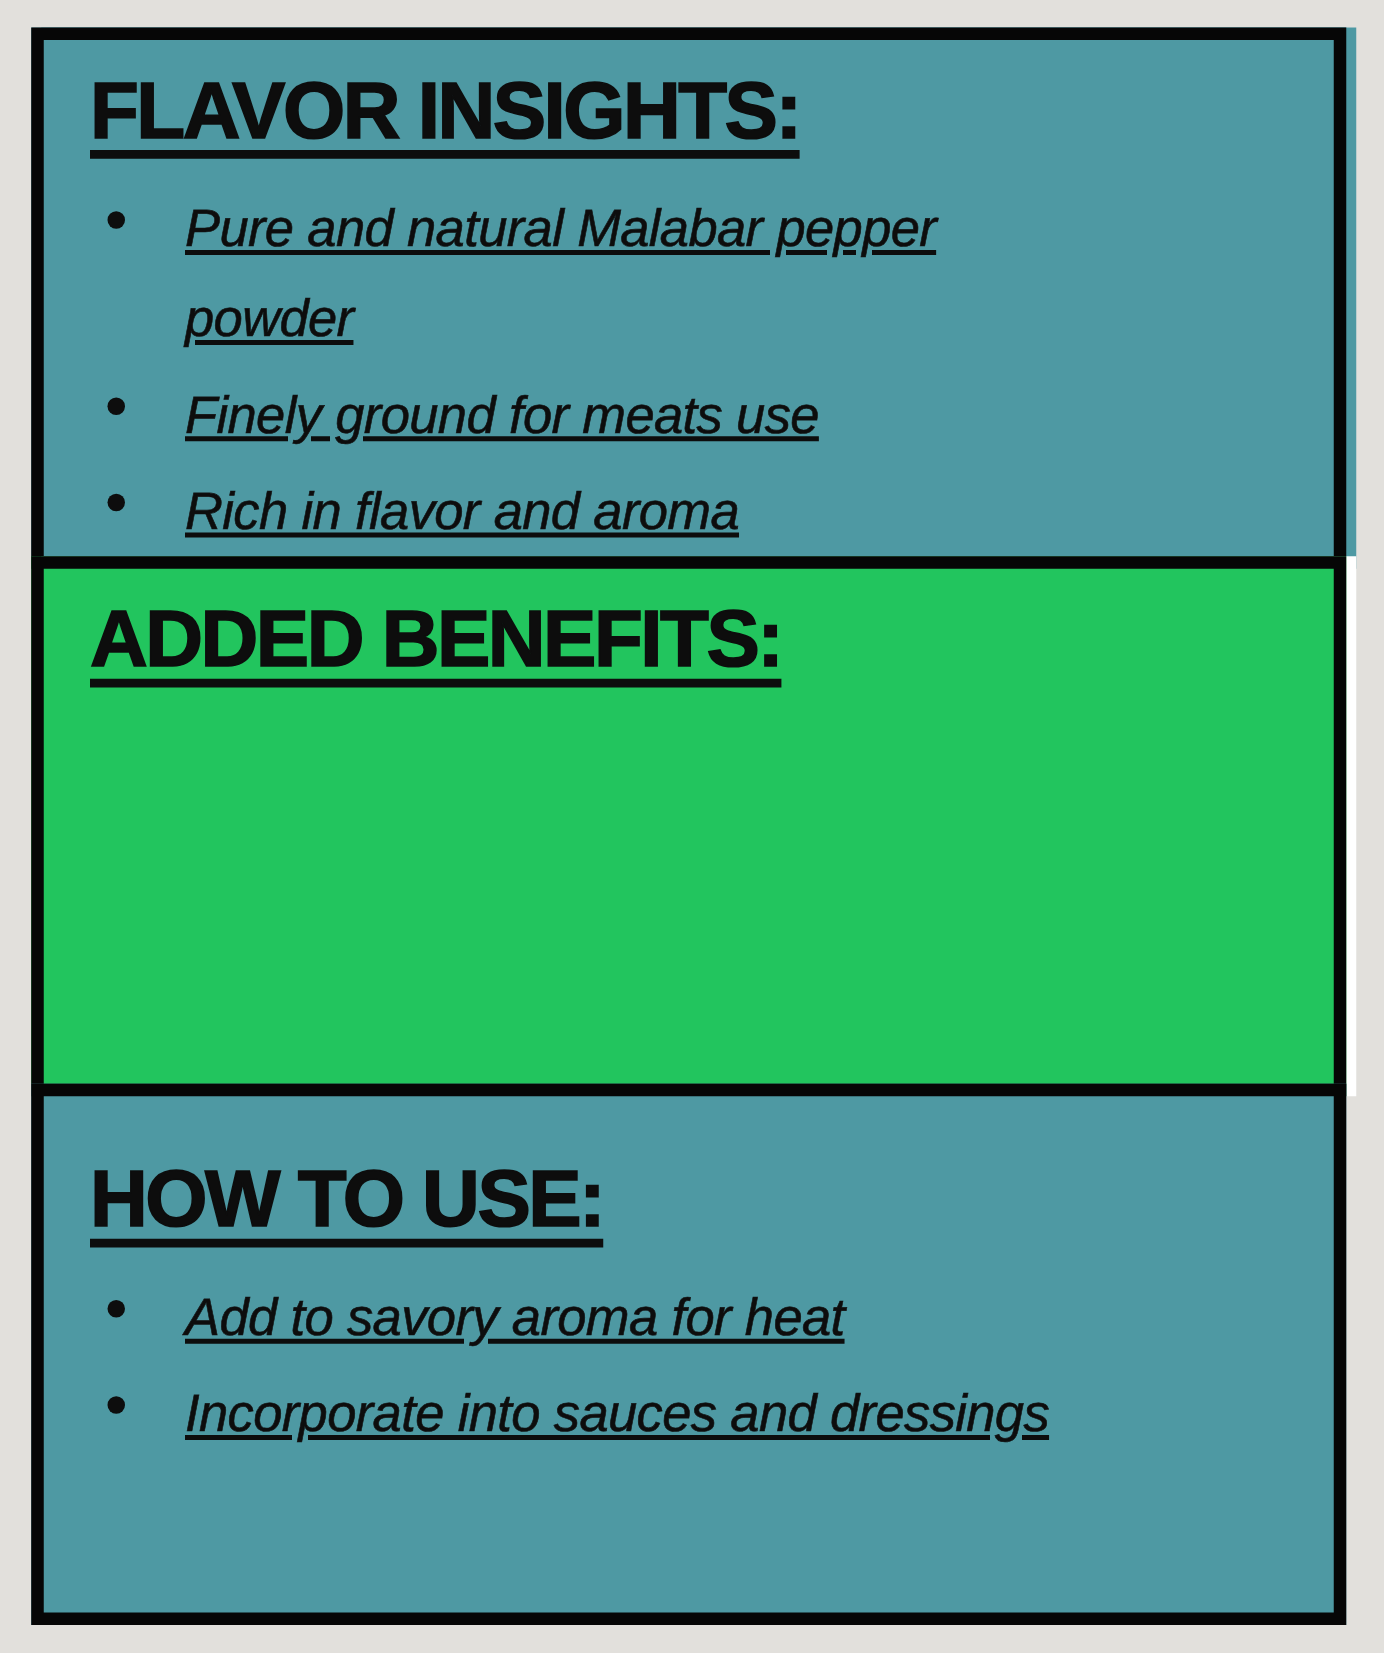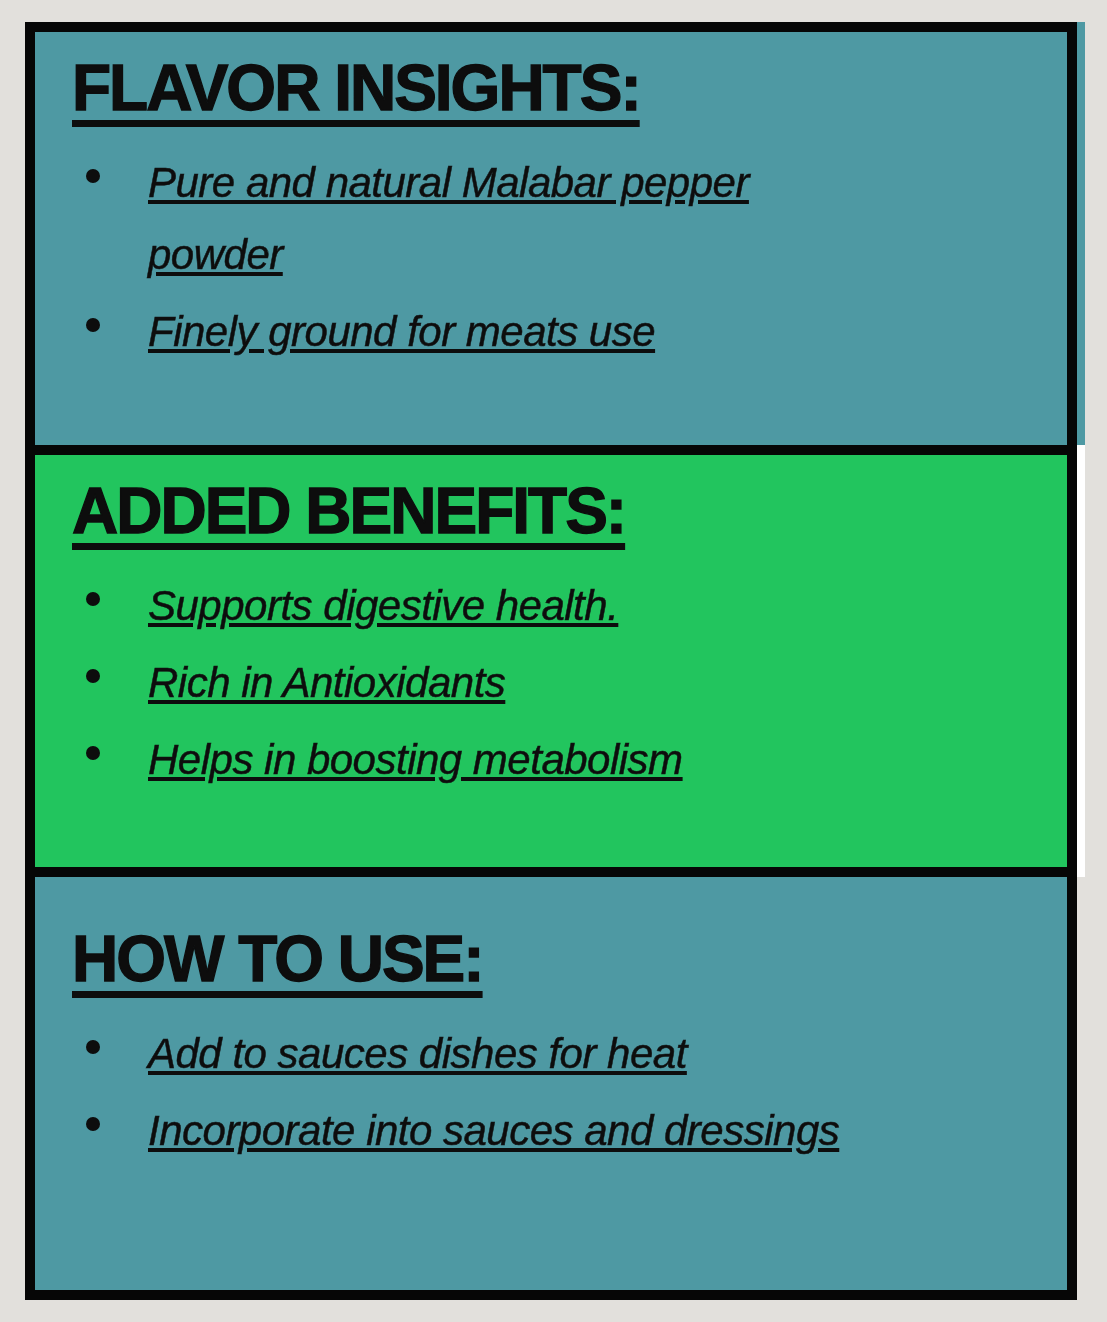--- a/index.html
+++ b/index.html
@@ -87,47 +87,37 @@
     <ul class="bullet-list">
       <li class="bullet-item">
         <span class="bullet-dot"></span>
         <span class="bullet-text">Pure and natural Malabar pepper
 powder</span>
       </li>
       <li class="bullet-item">
         <span class="bullet-dot"></span>
         <span class="bullet-text">Finely ground for meats use</span>
       </li>
+      <li class="bullet-item">
+        <span class="bullet-dot"></span>
+        <span class="bullet-text">Rich in flavor and aroma</span>
+      </li>
     </ul>
   </section>
 
   <section class="section section--white section--benefits">
     <h2 class="section-heading">ADDED BENEFITS:</h2>
-    <ul class="bullet-list">
-      <li class="bullet-item">
-        <span class="bullet-dot"></span>
-        <span class="bullet-text">Supports digestive health.</span>
-      </li>
-      <li class="bullet-item">
-        <span class="bullet-dot"></span>
-        <span class="bullet-text">Rich in Antioxidants</span>
-      </li>
-      <li class="bullet-item">
-        <span class="bullet-dot"></span>
-        <span class="bullet-text">Helps in boosting metabolism</span>
-      </li>
-    </ul>
   </section>
 
   <section class="section section--teal section--how">
     <h2 class="section-heading">HOW TO USE:</h2>
     <ul class="bullet-list">
       <li class="bullet-item">
         <span class="bullet-dot"></span>
-        <span class="bullet-text">Add to sauces dishes for heat</span>
+        <span class="bullet-text">Add to savory aroma for heat</span>
       </li>
       <li class="bullet-item">
         <span class="bullet-dot"></span>
         <span class="bullet-text">Incorporate into sauces and dressings</span>
       </li>
     </ul>
   </section>
 
 </div>
 

